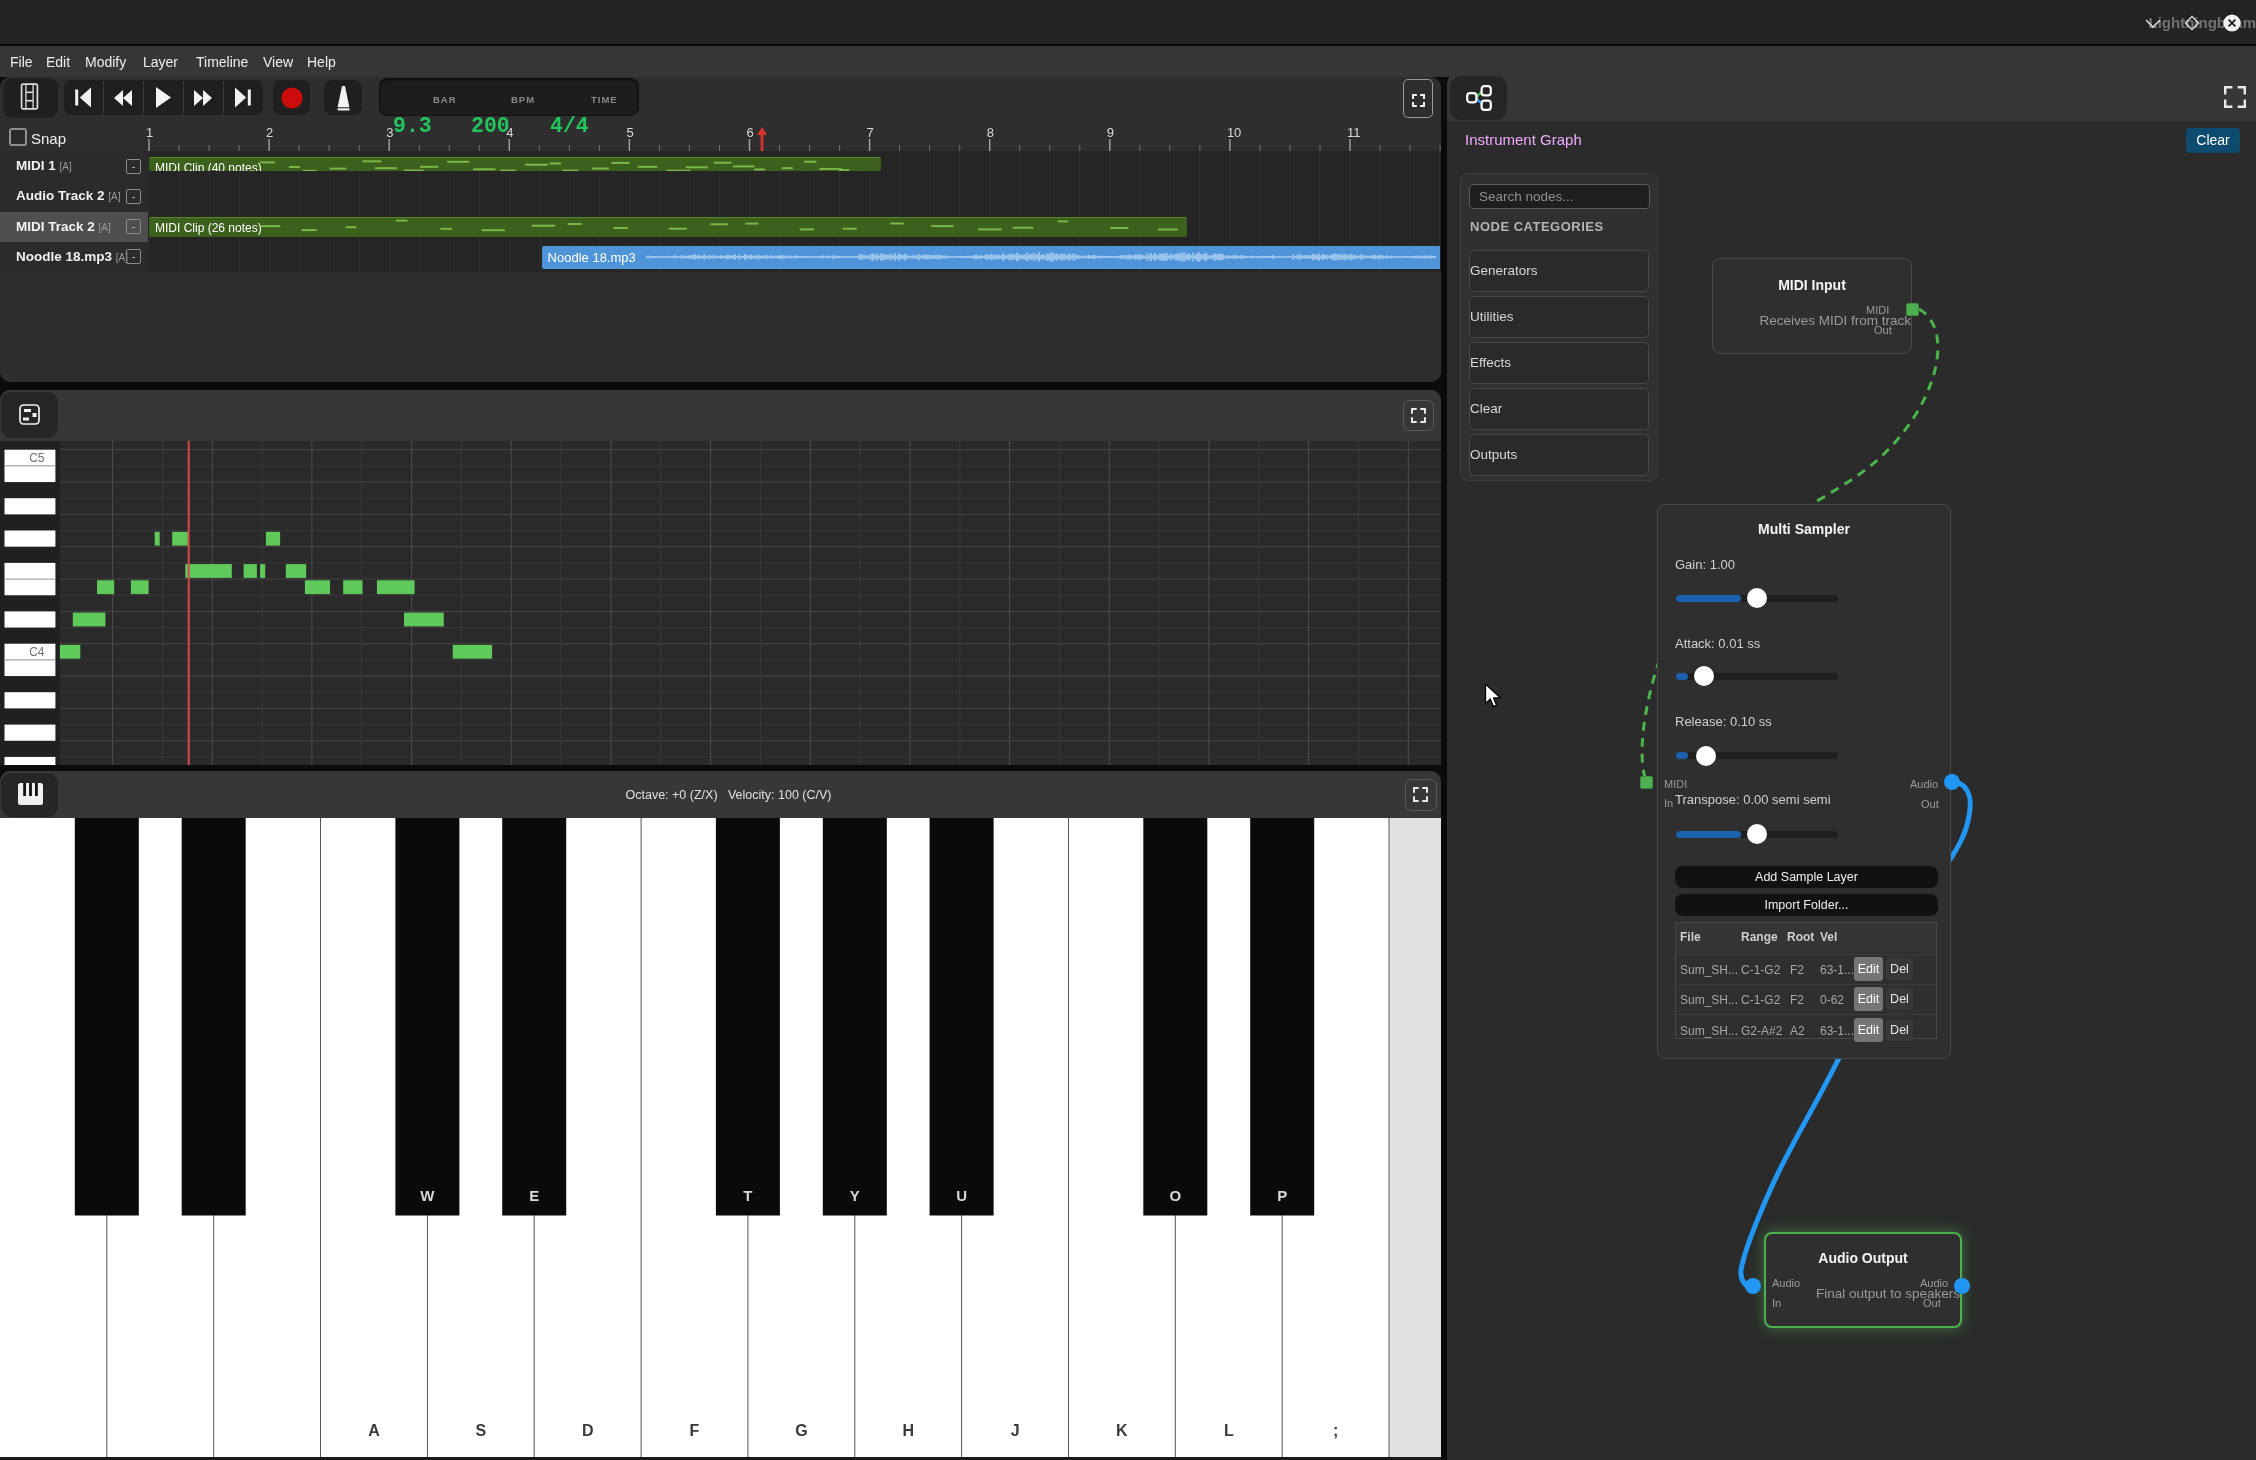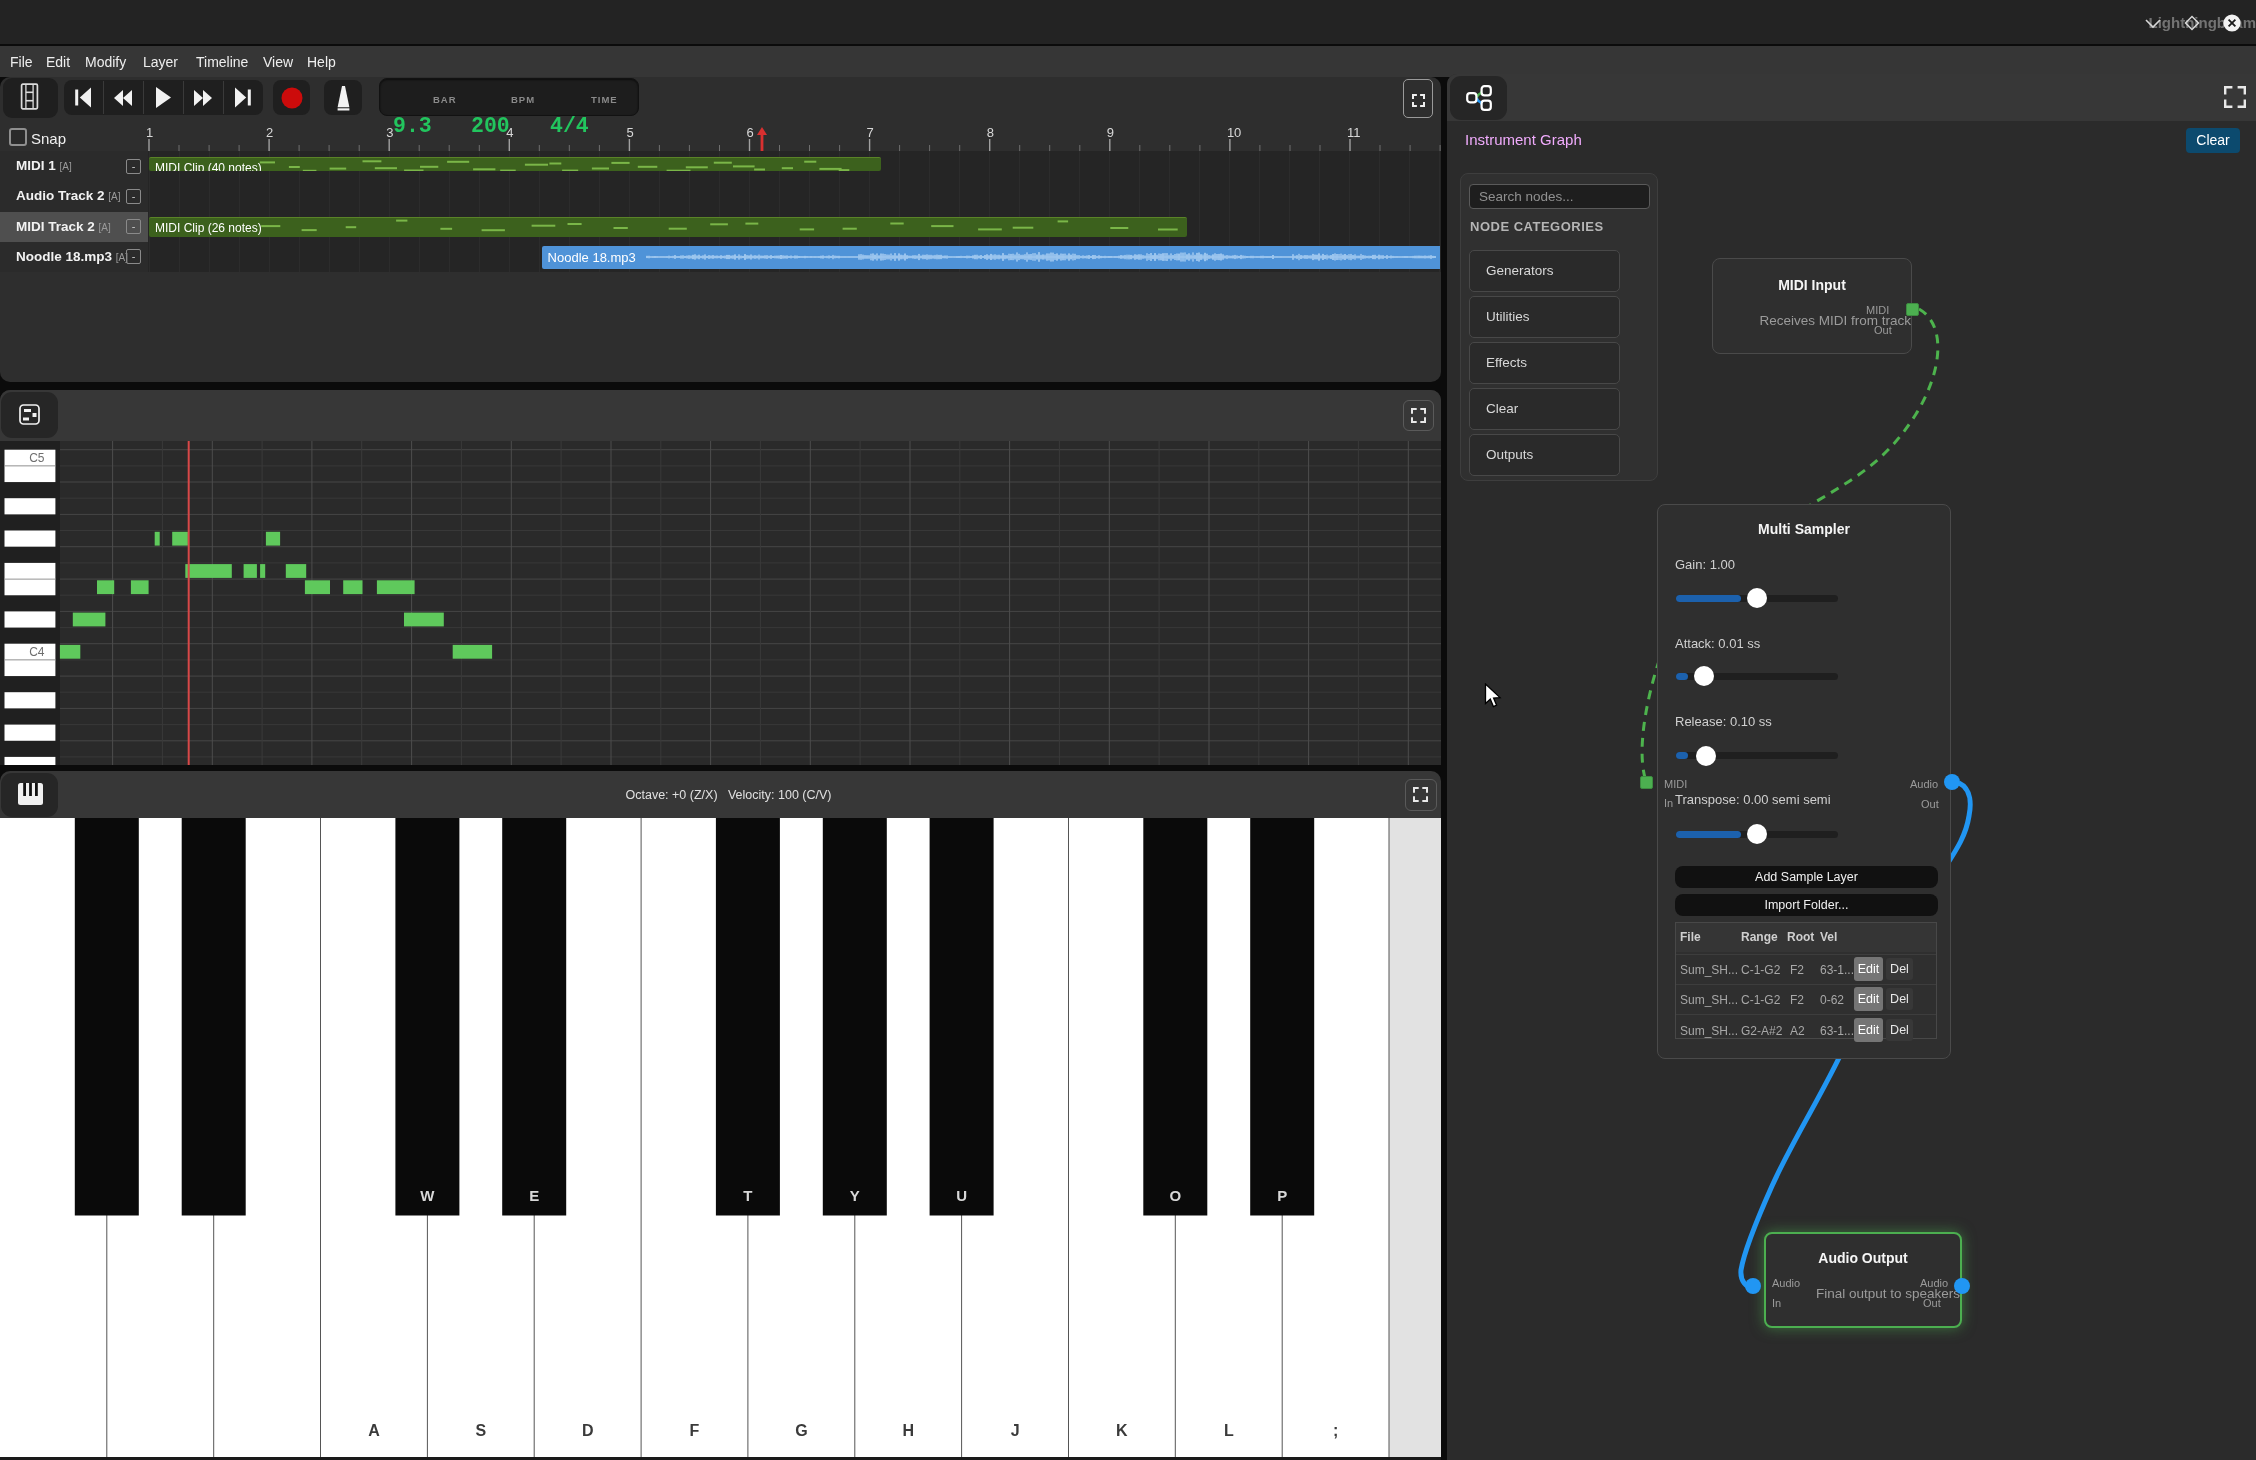--- a/index.html
+++ b/index.html
@@ -34,21 +34,21 @@
 #kbinfo { left:8px; width:1441px; text-align:center; top:788px; color:#e0e0e0; font-size:12.5px; }
 .fsbtn { position:absolute; border:1px solid #5a5a5a; border-radius:6px; }
 
 #rightpanel { left:1447px; top:74px; width:809px; height:1386px; background:#2b2b2b; border-radius:10px 0 0 0; overflow:hidden;}
 #righthead { position:absolute; left:0; top:0; width:809px; height:47px; background:#373737; }
 #ig { position:absolute; left:18px; top:57px; font-size:15px; color:#f0abfc; }
 #clearbtn { position:absolute; left:739px; top:54px; width:54px; height:25px; background:#0c4a6e; border-radius:4px; color:#ffffff; font-size:14px; text-align:center; line-height:25px; }
 #palette { position:absolute; left:13px; top:99px; width:198px; height:308px; background:#303030; border:1px solid #3e3e3e; border-radius:8px; }
 #search { position:absolute; left:8px; top:10px; width:181px; height:25px; background:#1e1e1e; border:1px solid #5a5a5a; border-radius:4px; color:#909090; font-size:13.5px; line-height:23px; padding-left:9px;}
 #nodecat { position:absolute; left:9px; top:45px; font-size:13px; font-weight:bold; color:#b5b5b5; letter-spacing:0.5px;}
-.catbtn { position:absolute; left:8px; width:151px; height:42px; background:#2a2a2a; border:1px solid #484848; border-radius:5px; color:#d8d8d8; font-size:13.5px; line-height:40px; padding-left:16px; }
+.catbtn { position:absolute; left:8px; width:180px; height:42px; background:#2a2a2a; border:1px solid #484848; border-radius:5px; color:#d8d8d8; font-size:13.5px; line-height:40px; padding-left:0; }
 .node { position:absolute; background:#2f2f2f; border:1px solid #4a4a4a; border-radius:8px; }
 .ntitle { position:absolute; width:100%; text-align:center; color:#f5f5f5; font-size:14px; font-weight:bold; }
 .nsub { position:absolute; width:100%; text-align:right; color:#9b9b9b; font-size:13.5px; }
 .plab { position:absolute; color:#9b9b9b; font-size:11px; white-space:nowrap;}
 .slab { position:absolute; color:#d0d0d0; font-size:13px; white-space:nowrap;}
 .strack { position:absolute; height:7px; background:#1f1f1f; border-radius:3.5px; }
 .sfill { position:absolute; height:7px; background:#1c61ad; border-radius:3.5px; }
 .sknob { position:absolute; width:20px; height:20px; background:#ffffff; border-radius:50%; }
 .nbtn { position:absolute; left:17px; width:263px; height:22px; background:#111111; border-radius:8px; color:#f0f0f0; font-size:12.5px; text-align:center; line-height:22px;}
 .port-sq { position:absolute; width:13px; height:13px; background:#4caf50; border:1px solid #3d8b40; border-radius:2px;}

